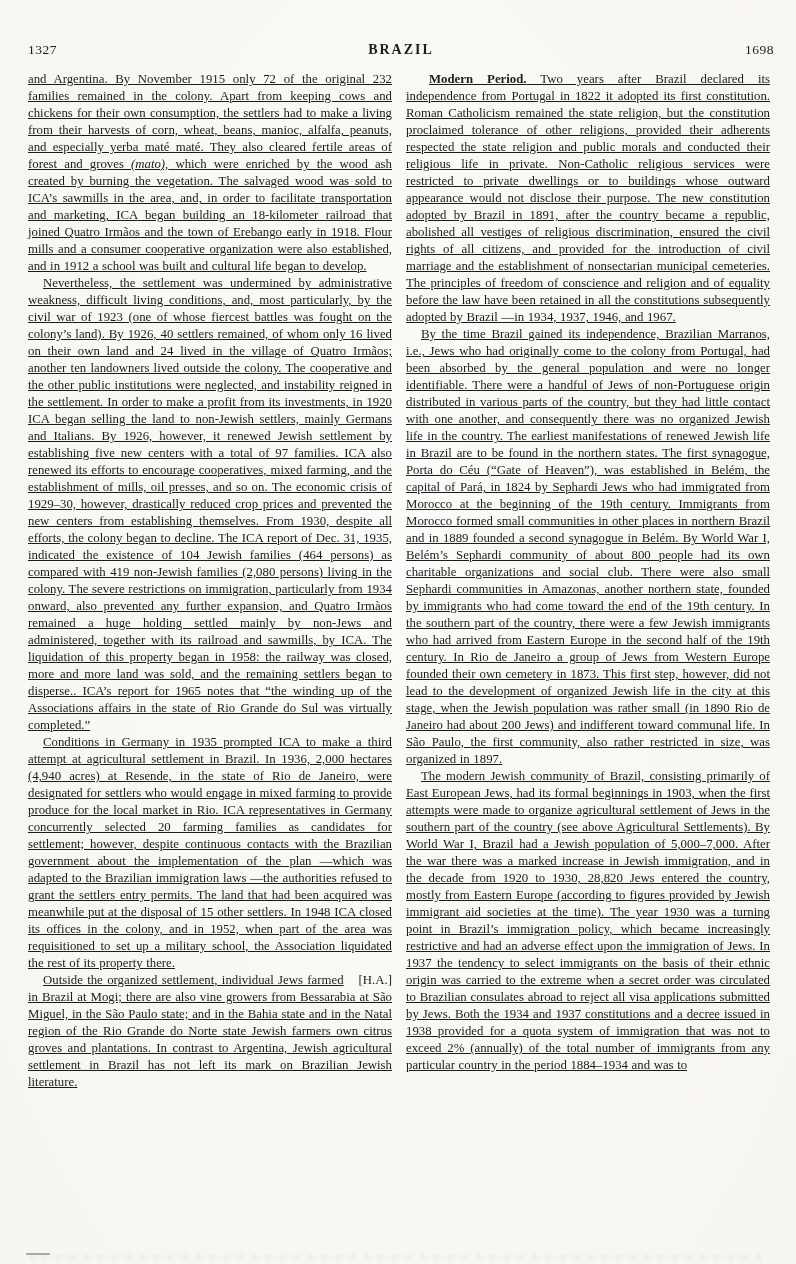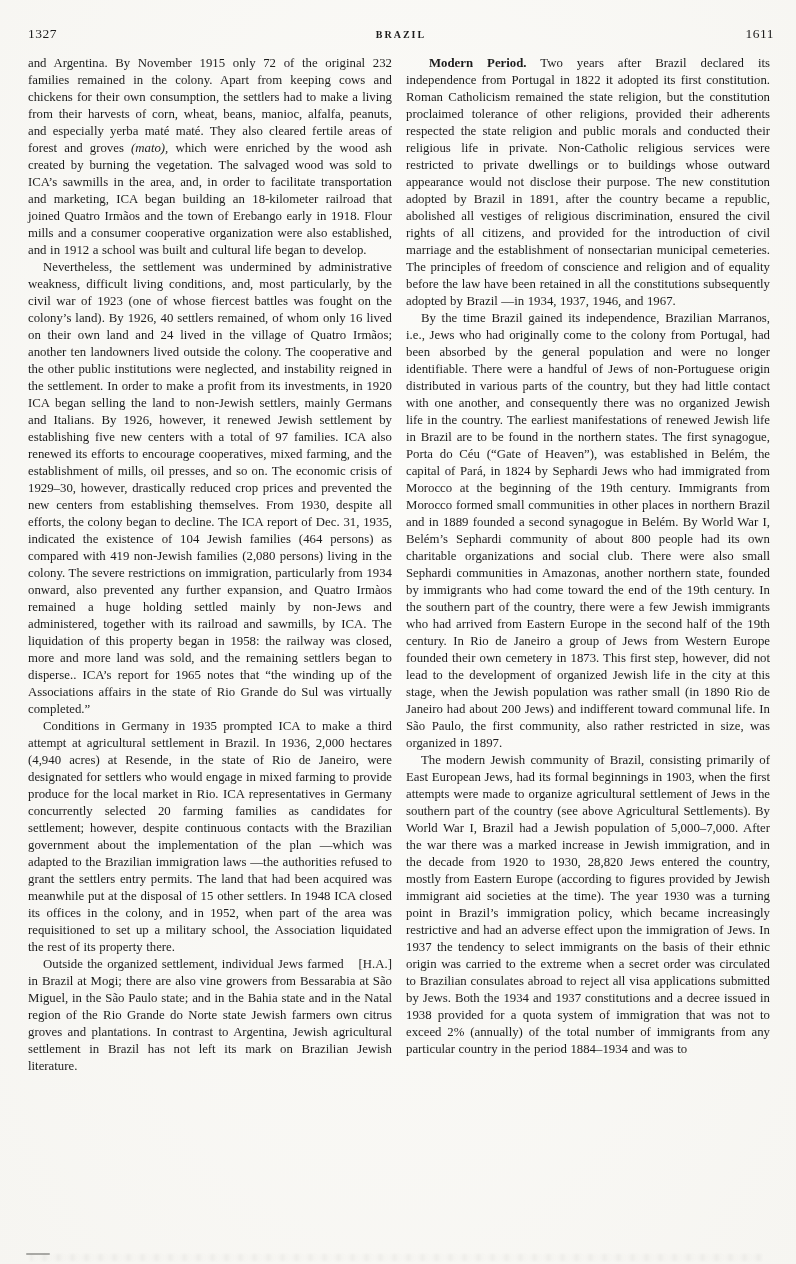--- a/index.html
+++ b/index.html
@@ -7,42 +7,43 @@
     width: 796px; height: 1264px;
     background: #f9f8f4;
     font-family: "Liberation Serif", serif;
     color: #1c1c1c;
     overflow: hidden;
   }
   .page {
     position: relative;
     box-sizing: border-box;
     width: 796px; height: 1264px;
-    padding: 26px 22px 0 28px;
+    padding: 42px 22px 0 28px;
     background:
       radial-gradient(ellipse at 50% 40%, rgba(255,255,255,0.35), rgba(0,0,0,0.015)),
       #faf9f5;
   }
   .running-header {
     display: grid;
     grid-template-columns: 1fr auto 1fr;
     align-items: baseline;
     margin-bottom: 13px;
   }
   .pagenum { font-size: 13.5px; letter-spacing: 0.5px; }
   .pagenum.right { text-align: right; }
   .head-title {
-    font-size: 10px;
+    font-size: 14px;
     font-weight: 700;
     letter-spacing: 2px;
     text-align: center;
   }
   .columns {
     display: flex;
     gap: 14px;
+    text-decoration: underline;
   }
   .col { width: 364px; }
   .col p {
     margin: 0;
     font-size: 12.8px;
     line-height: 17px;
     text-align: justify;
     text-justify: inter-word;
     word-spacing: 0.4px;
   }
@@ -71,21 +72,21 @@
   }
 </style>
 </head>
 <body>
 
 <div class="page">
 
   <div class="running-header">
     <span class="pagenum">1327</span>
     <span class="head-title">BRAZIL</span>
-    <span class="pagenum right">1611</span>
+    <span class="pagenum right">1698</span>
   </div>
 
   <div class="columns">
 
     <div class="col">
       <p>
         <span>and Argentina. By November 1915 only 72 of the original 232 families remained in the colony. Apart from keeping cows and chickens for their own consumption, the settlers had to make a living from their harvests of corn, wheat, beans, manioc, alfalfa, peanuts, and especially yerba maté maté. They also cleared fertile areas of forest and groves </span><i>(mato),</i><span> which were enriched by the wood ash created by burning the vegetation. The salvaged wood was sold to ICA’s sawmills in the area, and, in order to facilitate transportation and marketing, ICA began building an 18-kilometer railroad that joined Quatro Irmãos and the town of Erebango early in 1918. Flour mills and a consumer cooperative organization were also established, and in 1912 a school was built and cultural life began to develop.</span>
       </p>
       <p class="indent">Nevertheless, the settlement was undermined by administrative weakness, difficult living conditions, and, most particularly, by the civil war of 1923 (one of whose fiercest battles was fought on the colony’s land). By 1926, 40 settlers remained, of whom only 16 lived on their own land and 24 lived in the village of Quatro Irmãos; another ten landowners lived outside the colony. The cooperative and the other public institutions were neglected, and instability reigned in the settlement. In order to make a profit from its investments, in 1920 ICA began selling the land to non-Jewish settlers, mainly Germans and Italians. By 1926, however, it renewed Jewish settlement by establishing five new centers with a total of 97 families. ICA also renewed its efforts to encourage cooperatives, mixed farming, and the establishment of mills, oil presses, and so on. The economic crisis of 1929–30, however, drastically reduced crop prices and prevented the new centers from establishing themselves. From 1930, despite all efforts, the colony began to decline. The ICA report of Dec. 31, 1935, indicated the existence of 104 Jewish families (464 persons) as compared with 419 non-Jewish families (2,080 persons) living in the colony. The severe restrictions on immigration, particularly from 1934 onward, also prevented any further expansion, and Quatro Irmàos remained a huge holding settled mainly by non-Jews and administered, together with its railroad and sawmills, by ICA. The liquidation of this property began in 1958: the railway was closed, more and more land was sold, and the remaining settlers began to disperse.. ICA’s report for 1965 notes that “the winding up of the Associations affairs in the state of Rio Grande do Sul was virtually completed.”</p>
       <p class="indent">Conditions in Germany in 1935 prompted ICA to make a third attempt at agricultural settlement in Brazil. In 1936, 2,000 hectares (4,940 acres) at Resende, in the state of Rio de Janeiro, were designated for settlers who would engage in mixed farming to provide produce for the local market in Rio. ICA representatives in Germany concurrently selected 20 farming families as candidates for settlement; however, despite continuous contacts with the Brazilian government about the implementation of the plan —which was adapted to the Brazilian immigration laws —the authorities refused to grant the settlers entry permits. The land that had been acquired was meanwhile put at the disposal of 15 other settlers. In 1948 ICA closed its offices in the colony, and in 1952, when part of the area was requisitioned to set up a military school, the Association liquidated the rest of its property there.</p>

